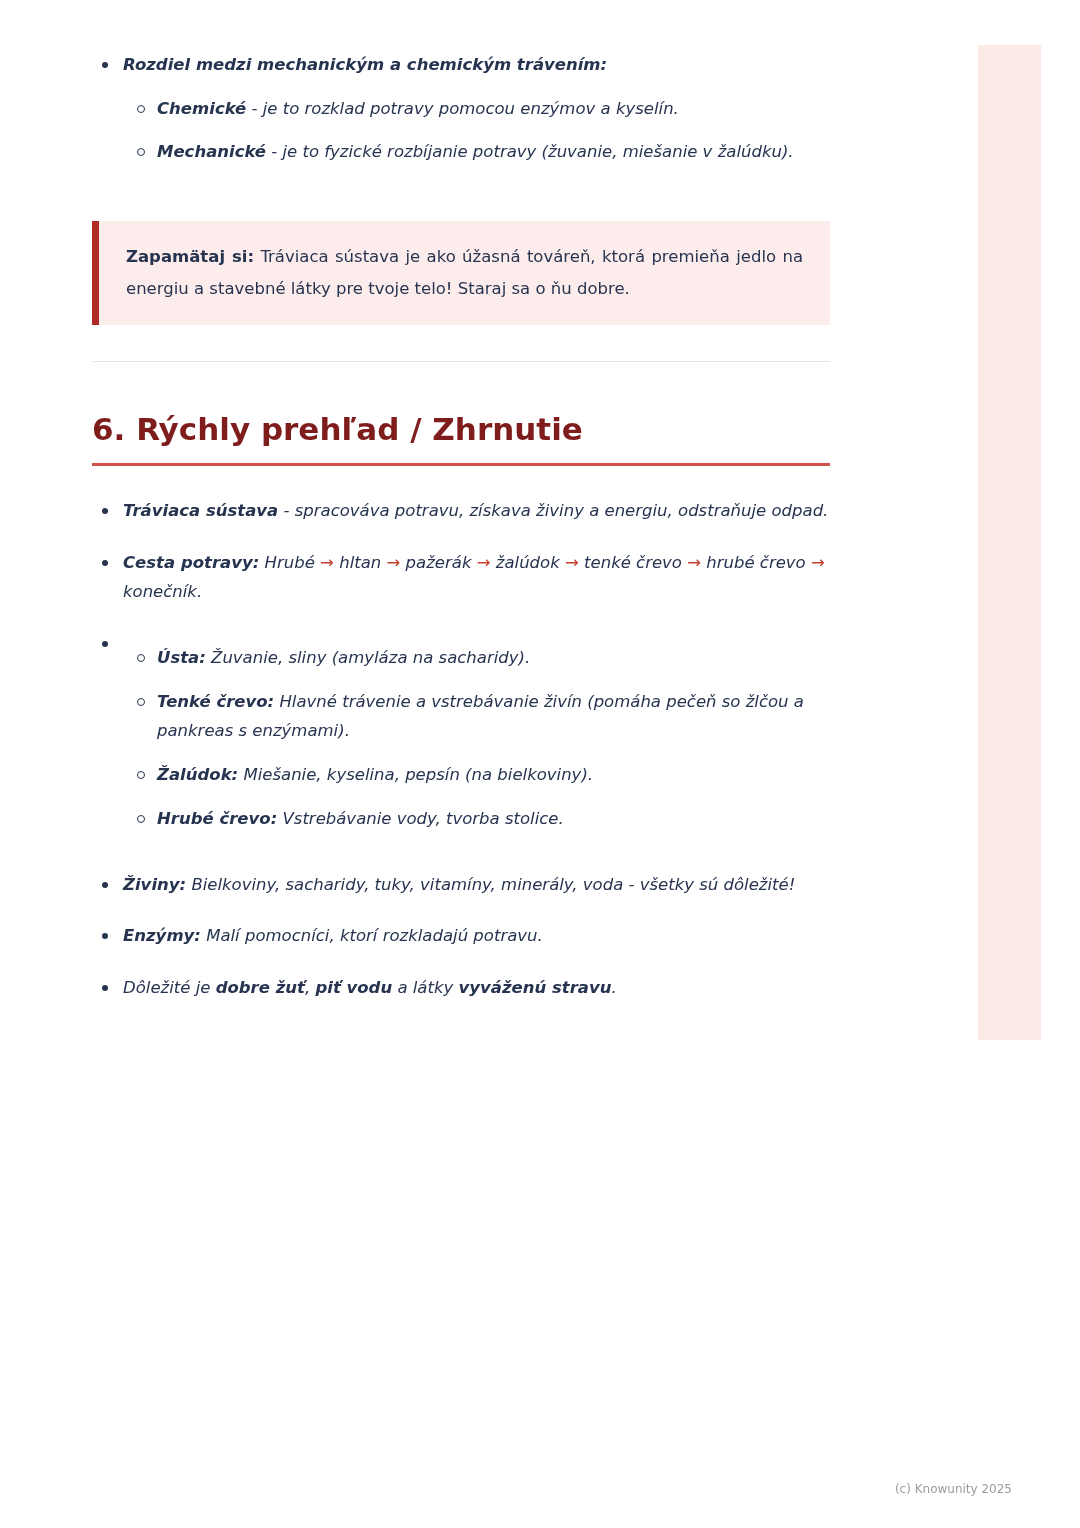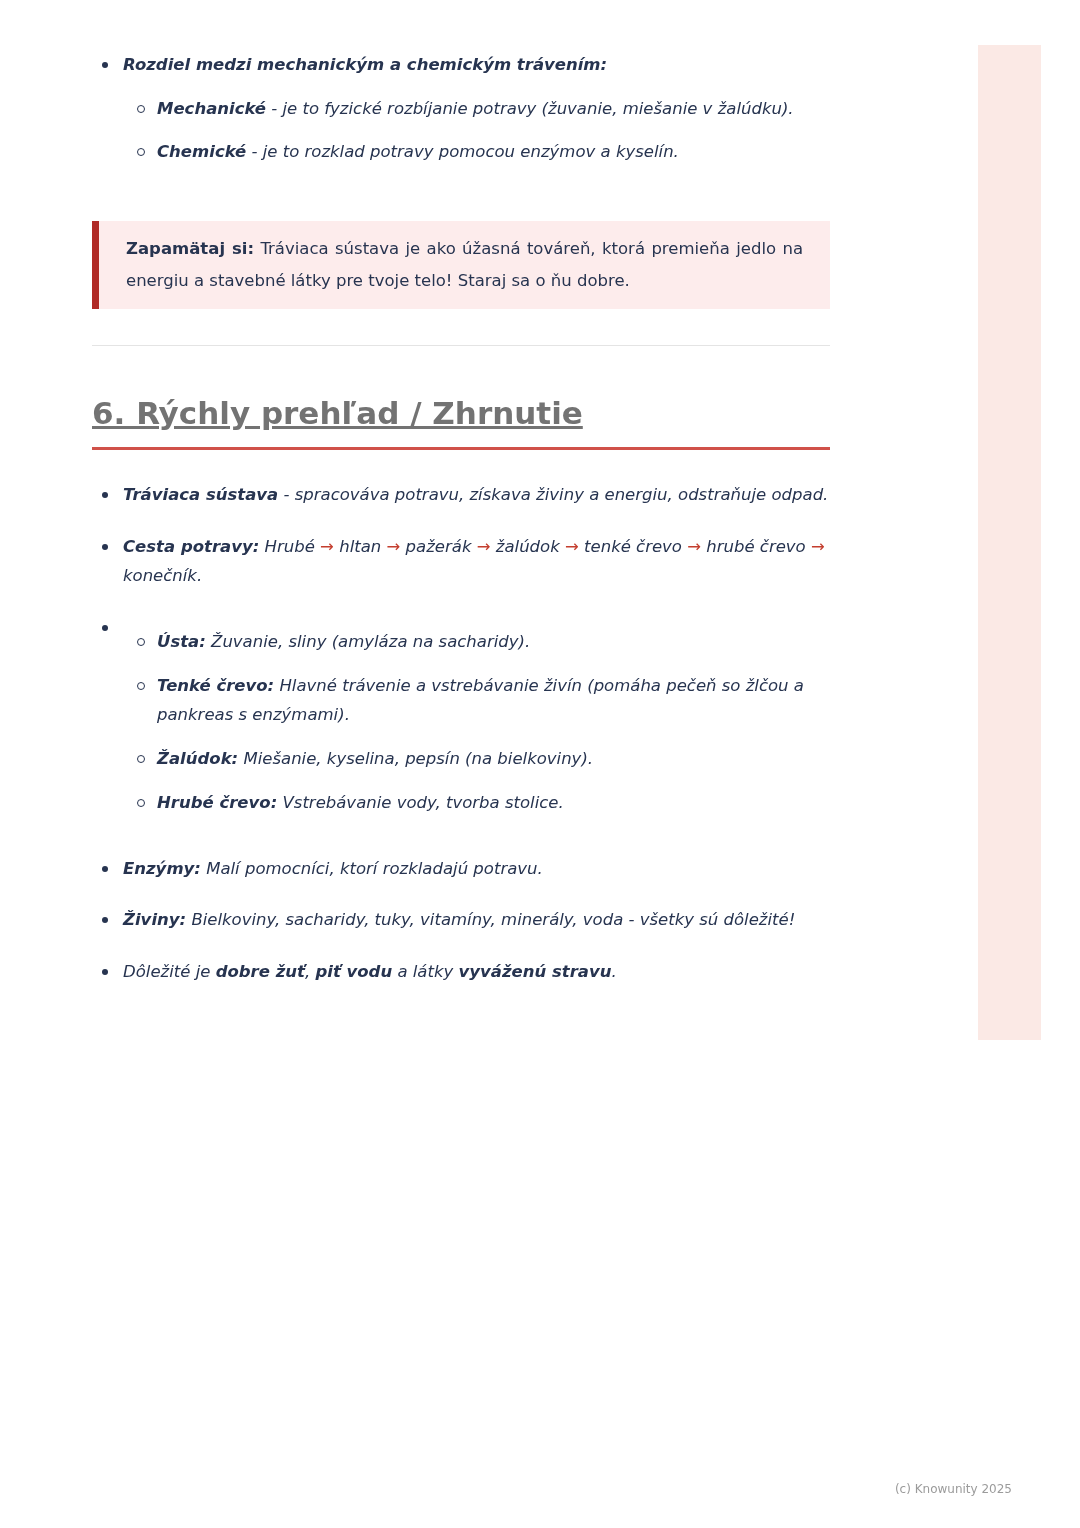--- a/index.html
+++ b/index.html
@@ -55,39 +55,38 @@
     margin-top: 11px;
   }
   .li-body { flex: 1; font-style: italic; }
   .sub-list { margin-top: 14px; }
   .sub-list .li { margin-bottom: 14px; }
   .b { font-weight: bold; }
   .callout {
     margin-top: 40px;
     background: #fdecec;
     border-left: 7px solid #b02a26;
-    padding: 12px 27px;
+    padding: 20px 27px;
   }
   .callout-text {
     font-size: 16.5px;
     line-height: 1.95;
     text-align: justify;
   }
   .divider {
     border: none;
     border-top: 1px solid #e4e4e4;
     margin-top: 36px;
   }
   .heading {
     margin-top: 50px;
-    color: #737373;
+    color: #7f1d1d;
     font-size: 31px;
     font-weight: bold;
     line-height: 1.15;
-    text-decoration: underline;
   }
   .heading-rule {
     margin-top: 15px;
     margin-bottom: 30px;
     height: 3px;
     background: #d05149;
   }
   .arrow { color: #c43e2e; }
   .footer {
     position: absolute;
@@ -108,29 +107,29 @@
 
     <ul class="list">
       <li class="li">
         <span class="bullet dot"></span>
         <div class="li-body">
           <div><span class="b">Rozdiel medzi mechanickým a chemickým trávením:</span></div>
           <ul class="list sub-list">
             <li class="li">
               <span class="bullet circle"></span>
               <div class="li-body">
+                <span class="b">Chemické</span>
+                <span>- je to rozklad potravy pomocou enzýmov a kyselín.</span>
+              </div>
+            </li>
+            <li class="li">
+              <span class="bullet circle"></span>
+              <div class="li-body">
                 <span class="b">Mechanické</span>
                 <span>- je to fyzické rozbíjanie potravy (žuvanie, miešanie v žalúdku).</span>
-              </div>
-            </li>
-            <li class="li">
-              <span class="bullet circle"></span>
-              <div class="li-body">
-                <span class="b">Chemické</span>
-                <span>- je to rozklad potravy pomocou enzýmov a kyselín.</span>
               </div>
             </li>
           </ul>
         </div>
       </li>
     </ul>
 
     <aside class="callout">
       <p class="callout-text">
         <span class="b">Zapamätaj si:</span>
@@ -205,30 +204,30 @@
                 <span>Vstrebávanie vody, tvorba stolice.</span>
               </div>
             </li>
           </ul>
         </div>
       </li>
 
       <li class="li">
         <span class="bullet dot"></span>
         <div class="li-body">
+          <span class="b">Živiny:</span>
+          <span>Bielkoviny, sacharidy, tuky, vitamíny, minerály, voda - všetky sú dôležité!</span>
+        </div>
+      </li>
+
+      <li class="li">
+        <span class="bullet dot"></span>
+        <div class="li-body">
           <span class="b">Enzýmy:</span>
           <span>Malí pomocníci, ktorí rozkladajú potravu.</span>
-        </div>
-      </li>
-
-      <li class="li">
-        <span class="bullet dot"></span>
-        <div class="li-body">
-          <span class="b">Živiny:</span>
-          <span>Bielkoviny, sacharidy, tuky, vitamíny, minerály, voda - všetky sú dôležité!</span>
         </div>
       </li>
 
       <li class="li">
         <span class="bullet dot"></span>
         <div class="li-body"><span>Dôležité je </span><span class="b">dobre žuť</span><span>, </span><span class="b">piť vodu</span><span> a látky </span><span class="b">vyváženú stravu</span><span>.</span></div>
       </li>
 
     </ul>
 

